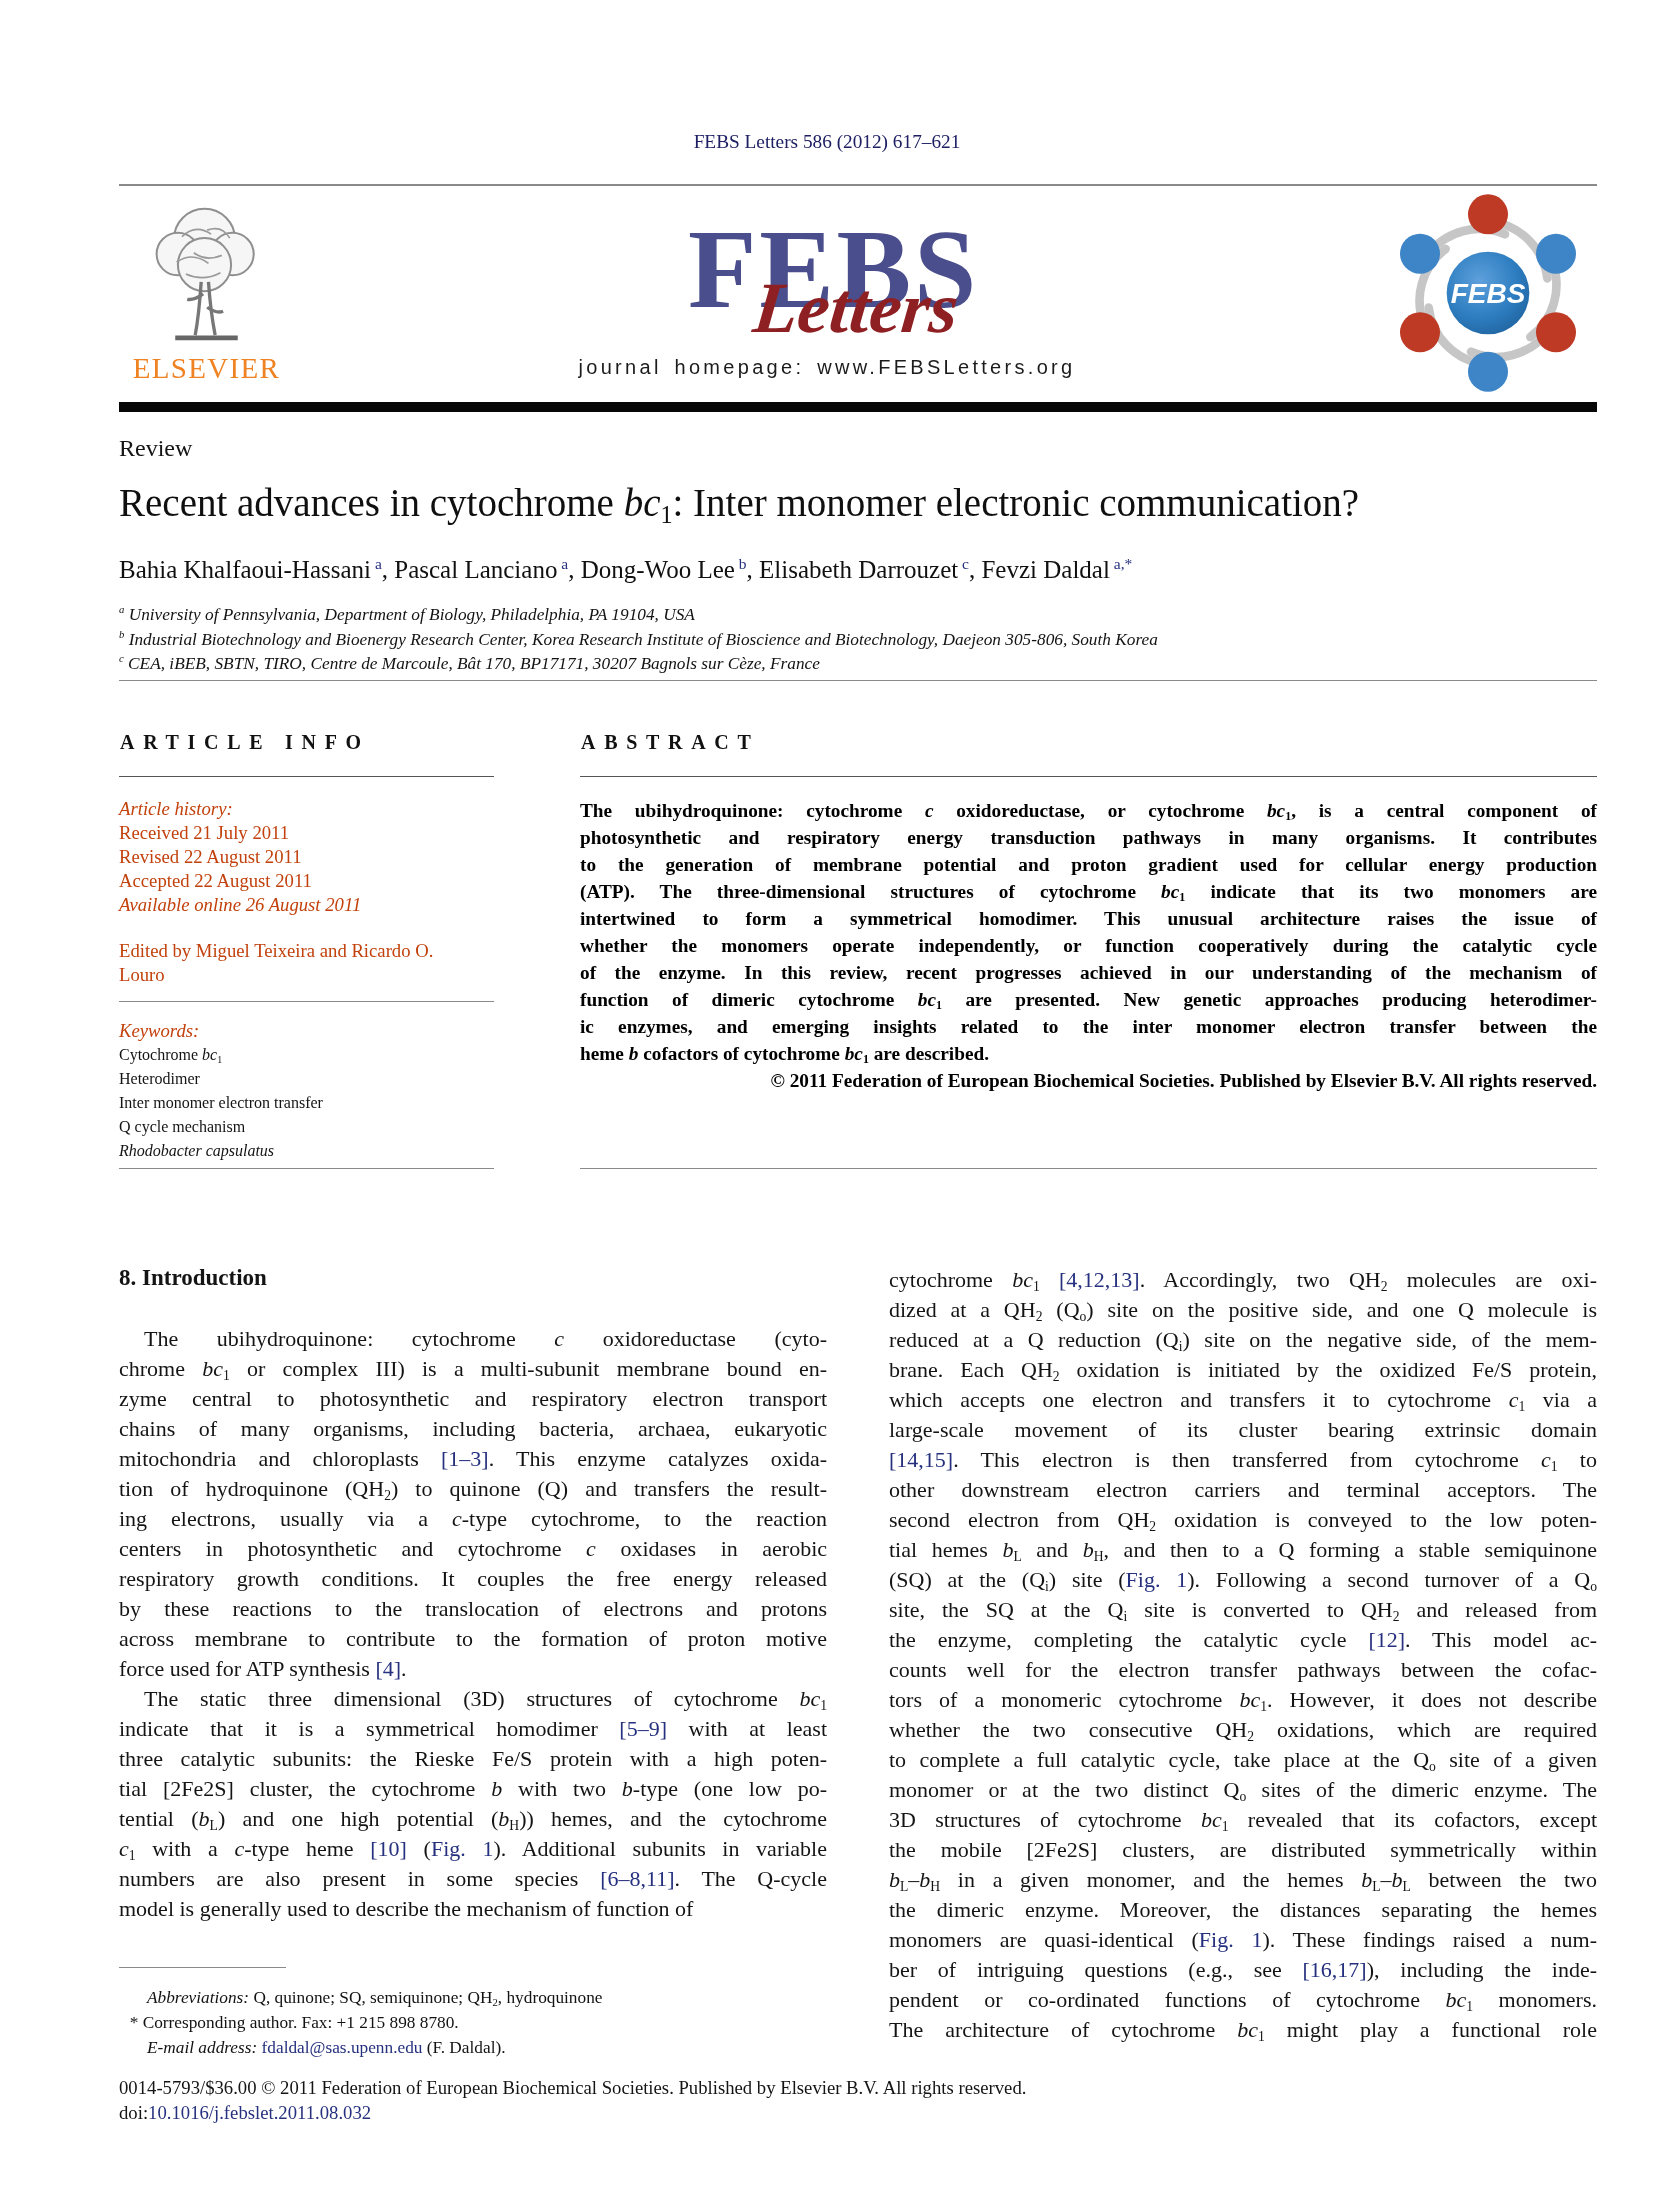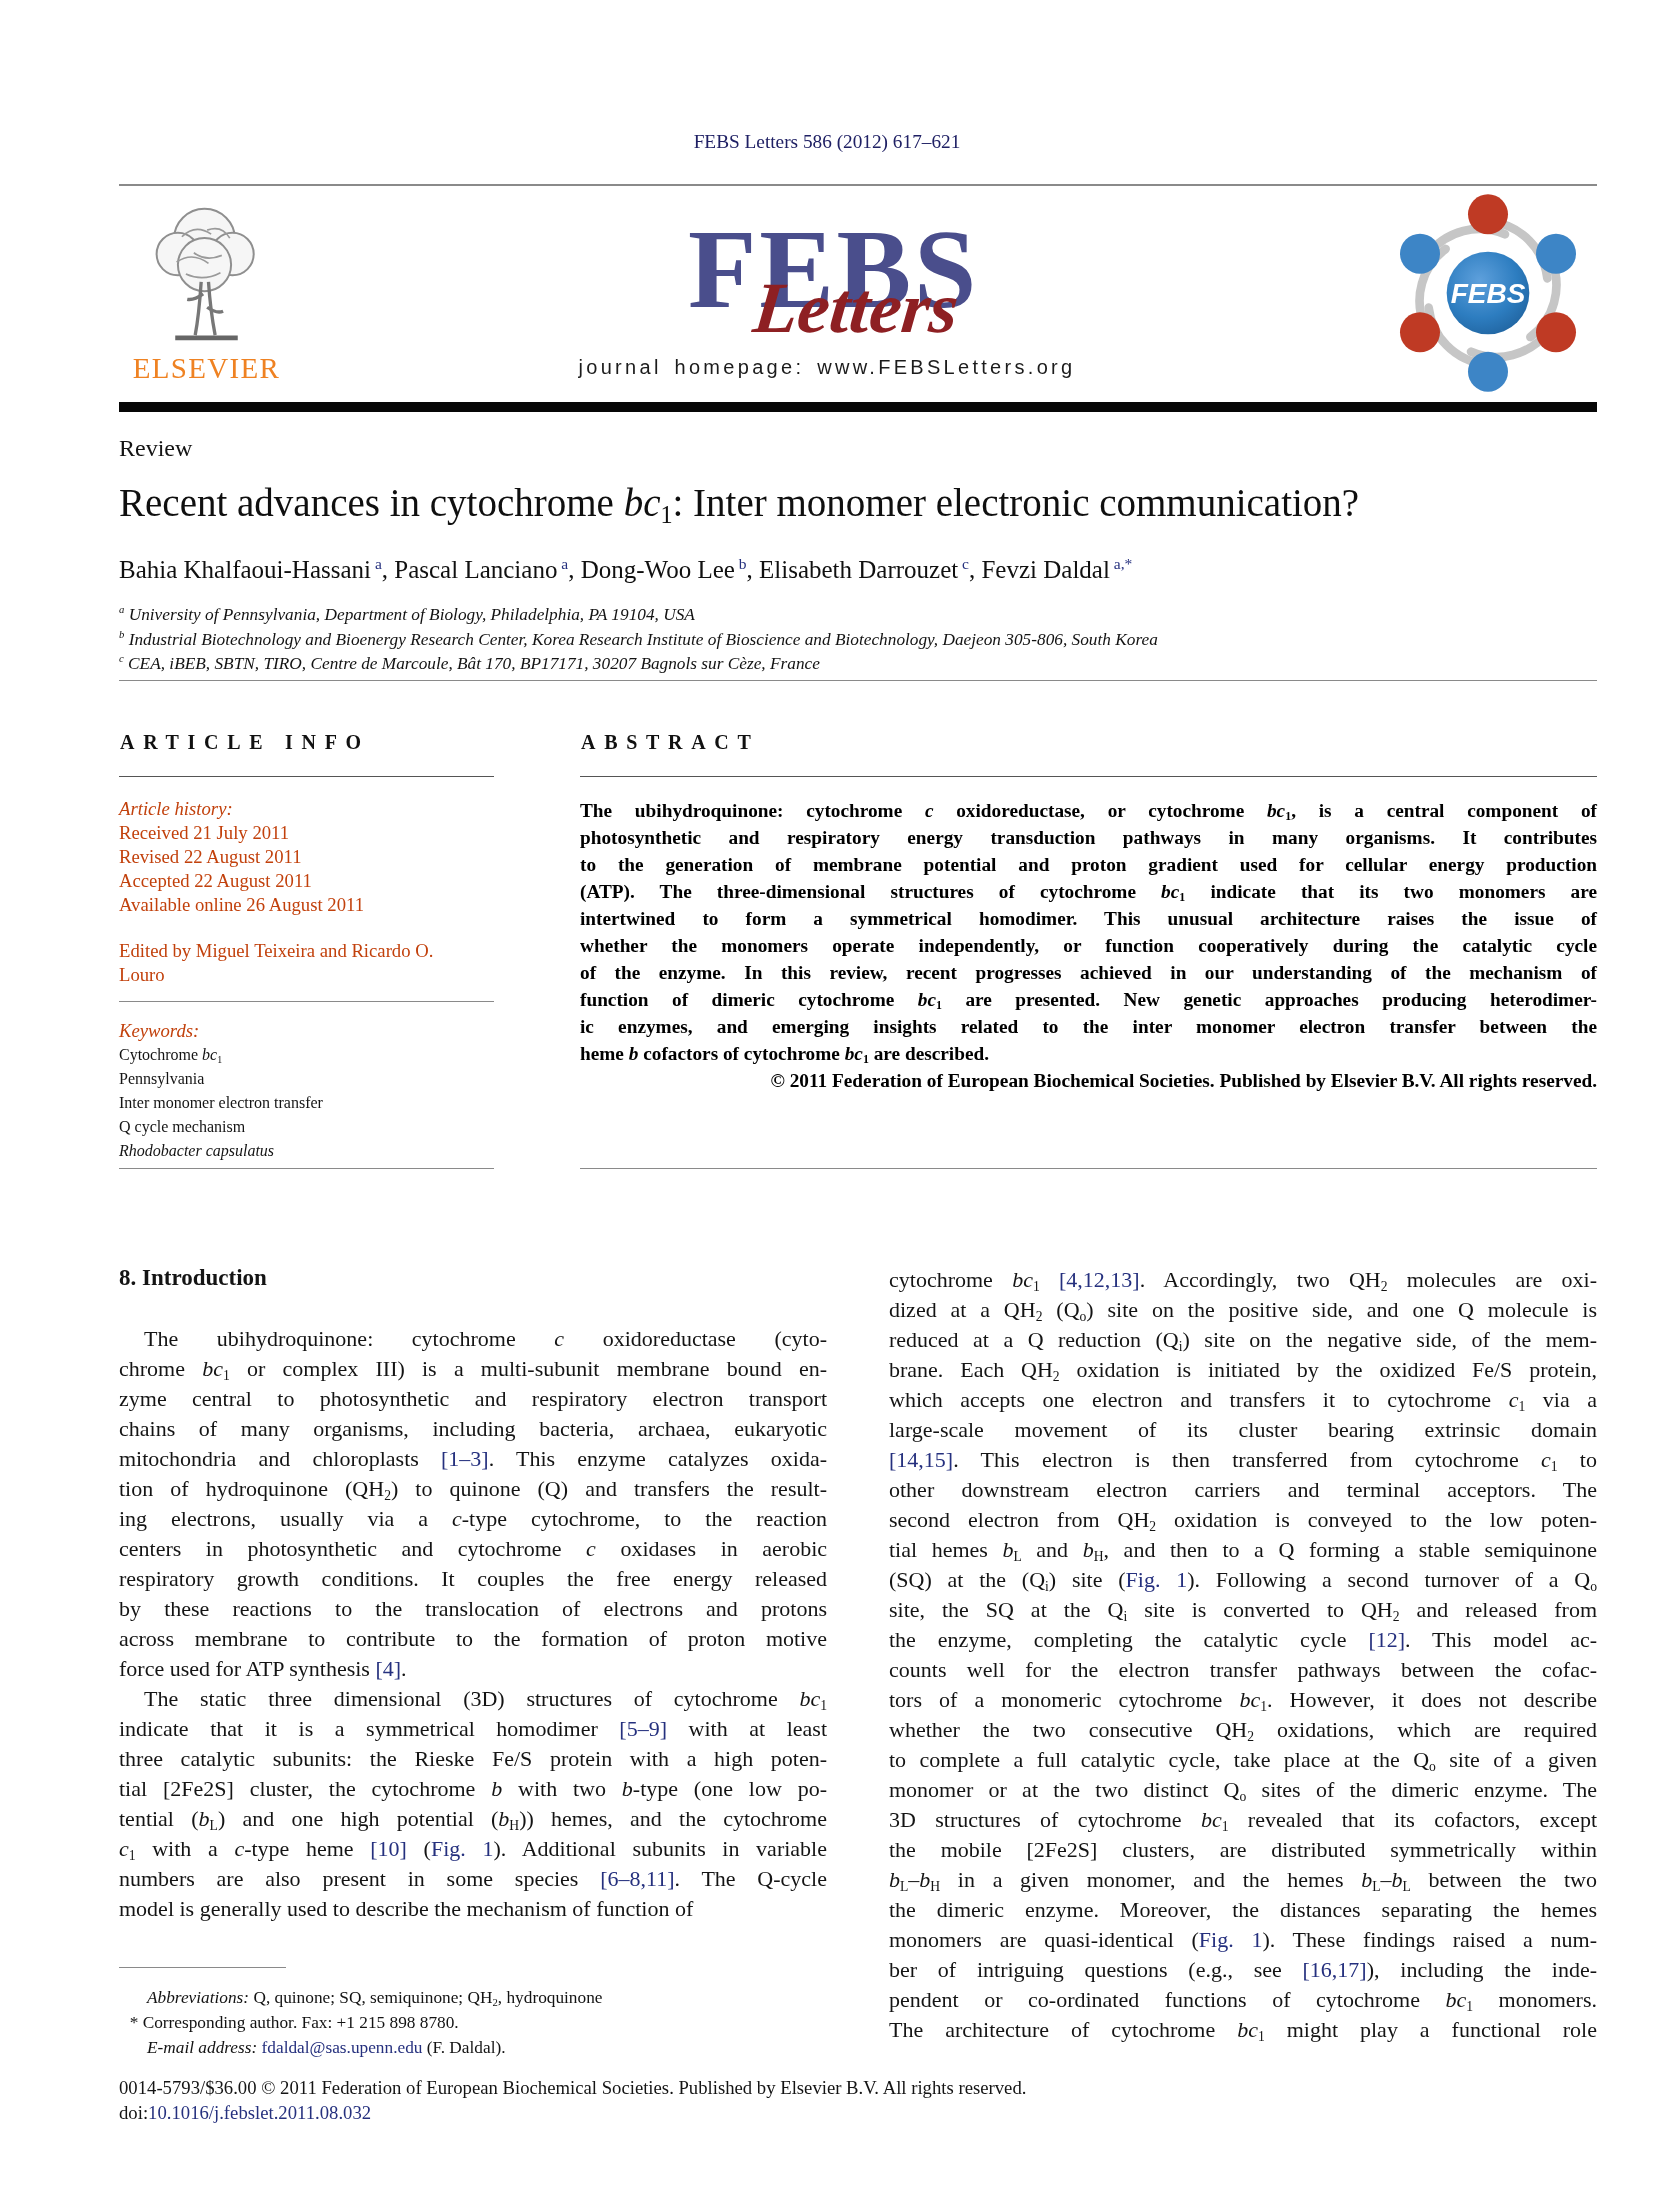--- a/index.html
+++ b/index.html
@@ -125,30 +125,30 @@
   <div class="abs heading-spaced" style="left:120px;top:731px;">ARTICLE INFO</div>
   <div class="abs rule-dark" style="left:119px;top:776px;width:375px;height:1.3px;"></div>
 
   <div class="abs heading-spaced" style="left:581px;top:731px;">ABSTRACT</div>
   <div class="abs rule-dark" style="left:580px;top:776px;width:1017px;height:1.3px;"></div>
 
   <div class="abs info-text it" style="left:119px;top:797px;">Article history:</div>
   <div class="abs info-text" style="left:119px;top:821px;">Received 21 July 2011</div>
   <div class="abs info-text" style="left:119px;top:845px;">Revised 22 August 2011</div>
   <div class="abs info-text" style="left:119px;top:869px;">Accepted 22 August 2011</div>
-  <div class="abs info-text" style="left:119px;top:893px;">Available online 26 August 2011</div>
+  <div class="abs info-text" style="left:119px;top:893px;font-style:italic;">Available online 26 August 2011</div>
 
   <div class="abs info-text" style="left:119px;top:939px;">Edited by Miguel Teixeira and Ricardo O.</div>
   <div class="abs info-text" style="left:119px;top:963px;">Louro</div>
 
   <div class="abs rule" style="left:119px;top:1001px;width:375px;height:1.3px;"></div>
 
   <div class="abs info-text it" style="left:119px;top:1019px;">Keywords:</div>
   <div class="abs kw" style="left:119px;top:1043px;">Cytochrome <i>bc</i><sub>1</sub></div>
-  <div class="abs kw" style="left:119px;top:1067px;">Pennsylvania</div>
+  <div class="abs kw" style="left:119px;top:1067px;">Heterodimer</div>
   <div class="abs kw" style="left:119px;top:1091px;">Inter monomer electron transfer</div>
   <div class="abs kw" style="left:119px;top:1115px;">Q cycle mechanism</div>
   <div class="abs kw" style="left:119px;top:1139px;"><i>Rhodobacter capsulatus</i></div>
 
   <div class="abs abstract-body" style="left:580px;top:797px;width:1017px;">
       <div class="jline">The ubihydroquinone: cytochrome <i>c</i> oxidoreductase, or cytochrome <i>bc</i><sub>1</sub>, is a central component of</div>
       <div class="jline">photosynthetic and respiratory energy transduction pathways in many organisms. It contributes</div>
       <div class="jline">to the generation of membrane potential and proton gradient used for cellular energy production</div>
       <div class="jline">(ATP). The three-dimensional structures of cytochrome <i>bc</i><sub>1</sub> indicate that its two monomers are</div>
       <div class="jline">intertwined to form a symmetrical homodimer. This unusual architecture raises the issue of</div>

